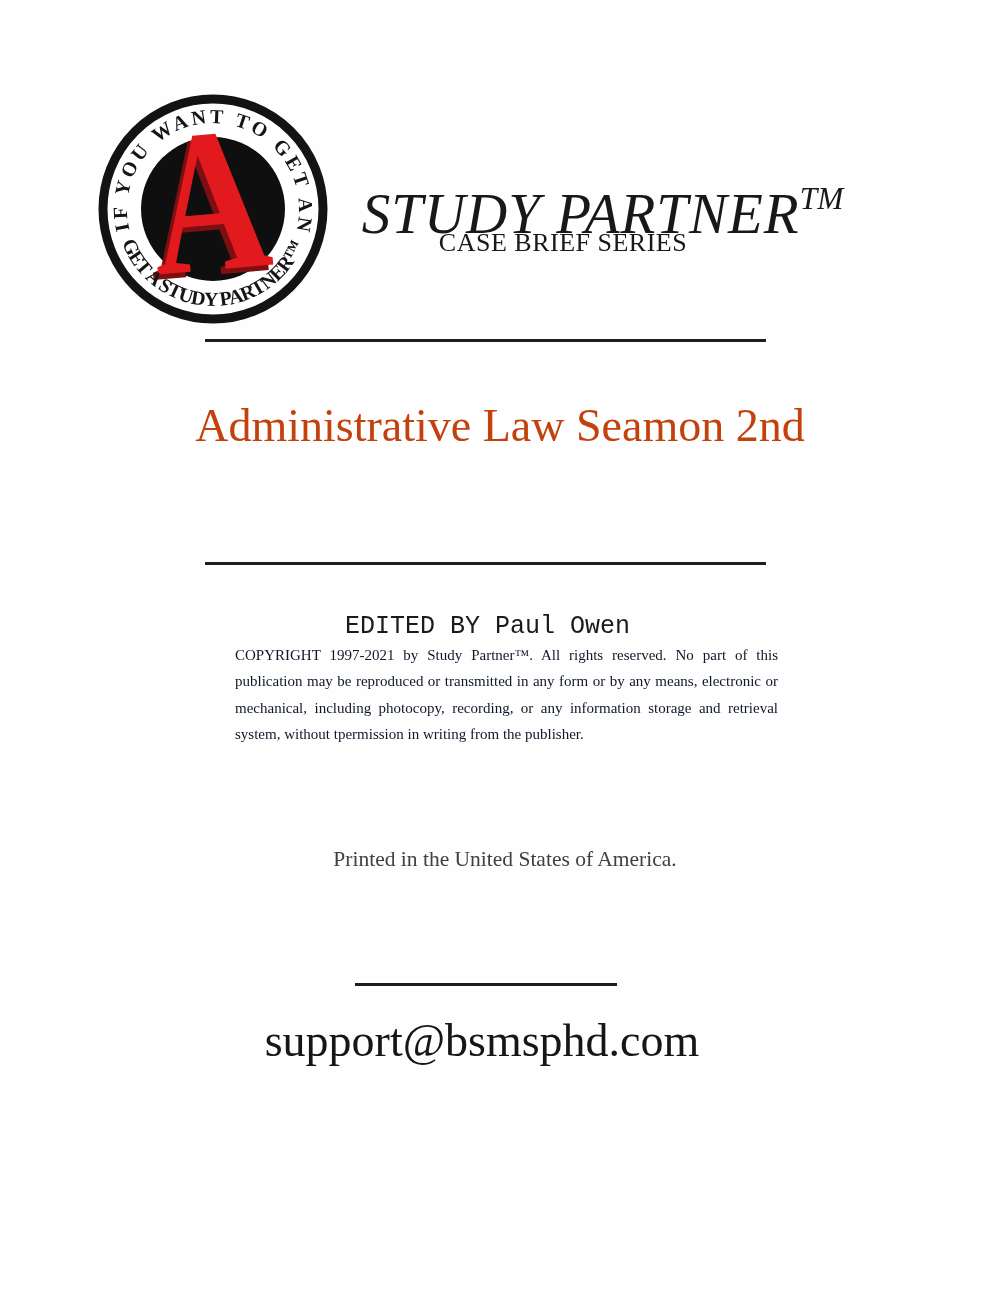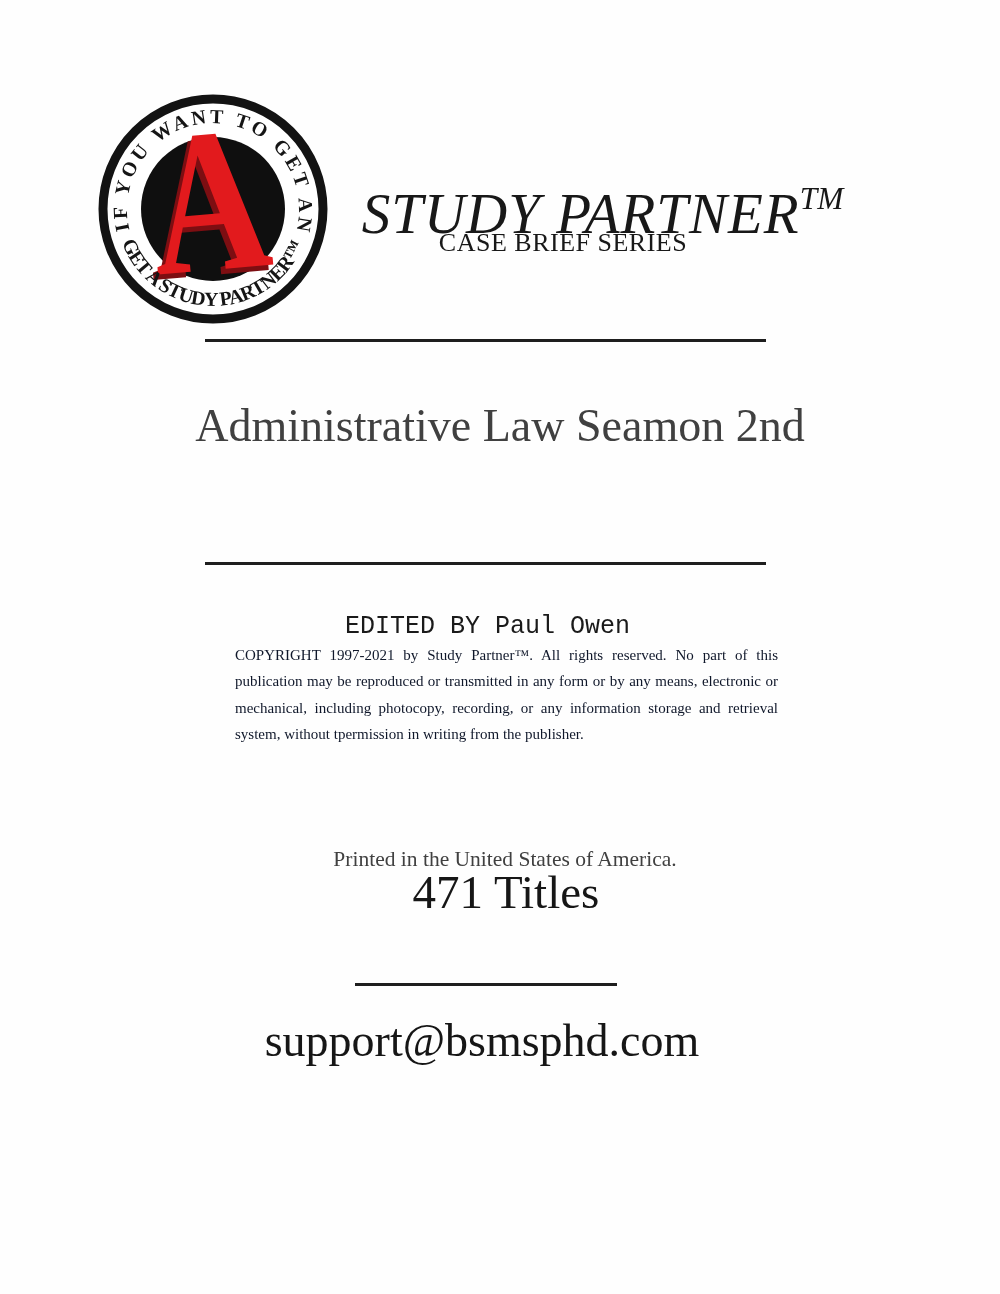--- a/index.html
+++ b/index.html
@@ -28,21 +28,21 @@
     letter-spacing: 0.5px; color: #181818; white-space: nowrap;
   }
 
   .rule { position: absolute; height: 3px; background: #1e1e1e; }
   .rule-top    { left: 205px; top: 339px; width: 561px; }
   .rule-middle { left: 205px; top: 562px; width: 561px; }
   .rule-bottom { left: 355px; top: 983px; width: 262px; }
 
   .book-title {
     left: 100px; top: 392px; width: 800px;
-    font-size: 46px; line-height: 68px; text-align: center; color: #404040;
+    font-size: 46px; line-height: 68px; text-align: center; color: #c2410c;
   }
 
   .edited-by {
     left: 235px; top: 612px; width: 505px;
     font-size: 25px; line-height: 30px; text-align: center; color: #1a1a1a;
     white-space: nowrap;
     font-family: Liberation Mono, monospace;
   }
   .copyright {
     left: 235px; top: 642px; width: 543px;
@@ -99,21 +99,20 @@
 
   <div class="abs book-title">
     <div>Administrative Law Seamon 2nd</div>
   </div>
 
   <div class="rule rule-middle"></div>
 
   <div class="abs edited-by">EDITED BY Paul Owen</div>
   <div class="abs copyright">COPYRIGHT 1997-2021 by Study Partner™. All rights reserved. No part of this publication may be reproduced or transmitted in any form or by any means, electronic or mechanical, including photocopy, recording, or any information storage and retrieval system, without tpermission in writing from the publisher.</div>
   <div class="abs printed">Printed in the United States of America.</div>
-  <div class="abs titles-count">471 Titles</div>
 
   <div class="rule rule-bottom"></div>
 
   <div class="abs contact">
     <div>support@bsmsphd.com</div>
   </div>
 
 </div>
 
 </body></html>

